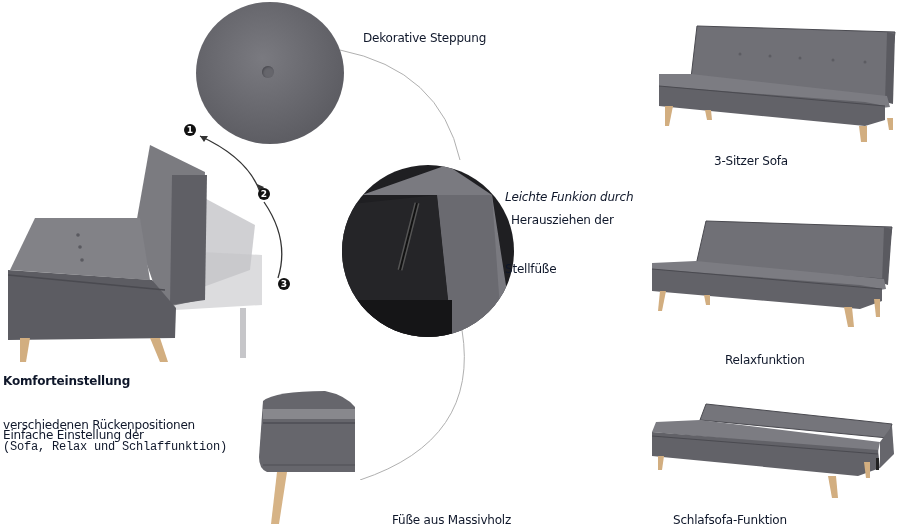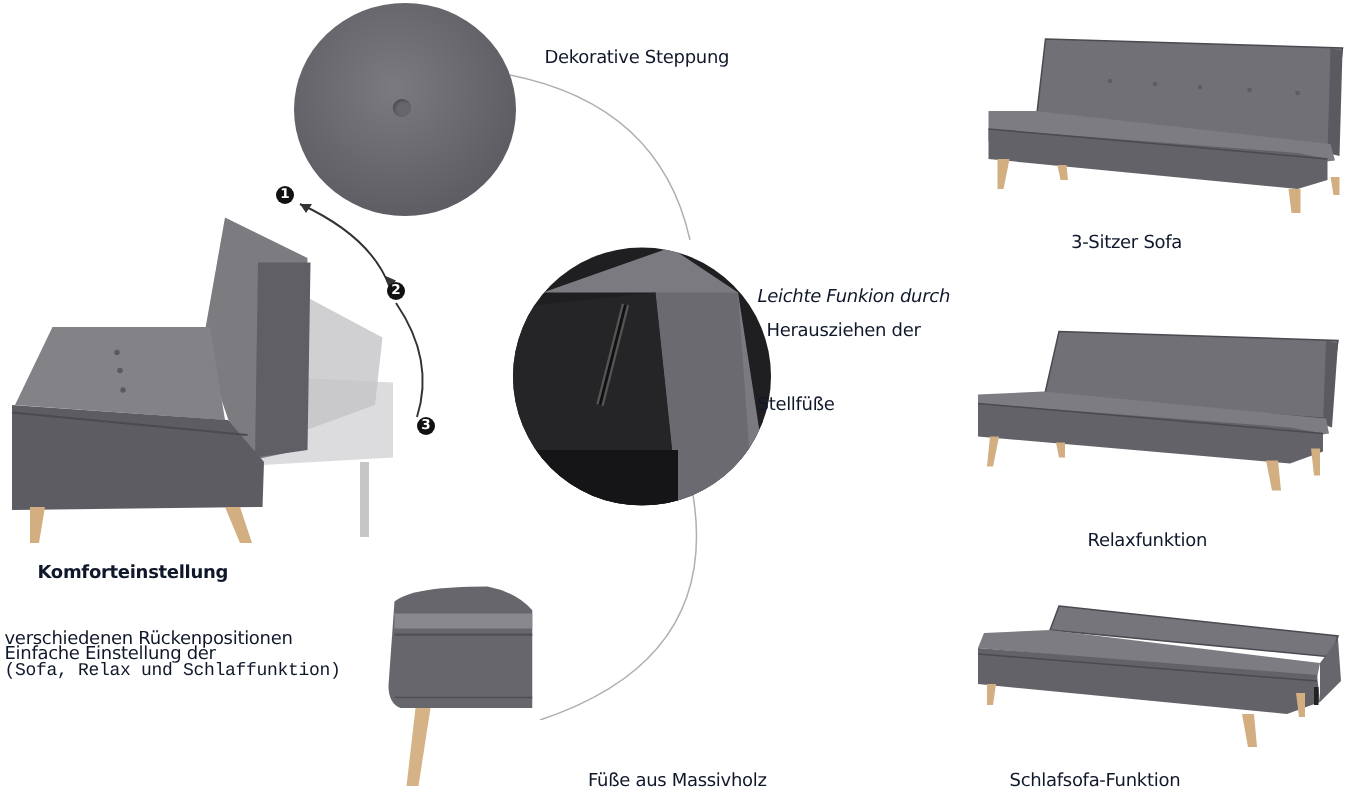--- a/index.html
+++ b/index.html
@@ -43,21 +43,21 @@
     <path d="M22,16 Q70,38 82,72" stroke="#333" stroke-width="1.3" fill="none"></path>
     <path d="M86,82 Q112,120 100,158" stroke="#333" stroke-width="1.3" fill="none"></path>
     <polygon points="22,16 30,16 26,22" fill="#333"></polygon>
     <polygon points="82,72 79,64 86,67" fill="#333"></polygon>
   </svg>
   <div class="abs" style="left:6px;top:4px;width:12px;height:12px;border-radius:50%;background:#111;color:#fff;font-size:9px;line-height:12px;text-align:center;font-weight:bold;">1</div>
   <div class="abs" style="left:80px;top:68px;width:12px;height:12px;border-radius:50%;background:#111;color:#fff;font-size:9px;line-height:12px;text-align:center;font-weight:bold;">2</div>
   <div class="abs" style="left:100px;top:158px;width:12px;height:12px;border-radius:50%;background:#111;color:#fff;font-size:9px;line-height:12px;text-align:center;font-weight:bold;">3</div>
 </div>
 
-<div class="label bold" style="left:3px;top:371px;margin-left:22px;">Komforteinstellung</div>
+<div class="label bold" style="left:3px;top:371px;">Komforteinstellung</div>
 <div class="label" style="left:3px;top:393px;margin-top:32px;">Einfache Einstellung der</div>
 <div class="label" style="left:3px;top:415px;">verschiedenen Rückenpositionen</div>
 <div class="label" style="left:3px;top:437px;font-family:Liberation Mono, monospace;">(Sofa, Relax und Schlaffunktion)</div>
 
 <div class="abs" style="left:340px;top:40px;width:160px;height:440px;">
   <svg width="160" height="440" viewBox="0 0 160 440">
     <path d="M0,10 Q100,30 120,120" stroke="#b0b0b0" stroke-width="1" fill="none"></path>
     <path d="M122,290 Q140,400 20,440" stroke="#b0b0b0" stroke-width="1" fill="none"></path>
   </svg>
 </div>

